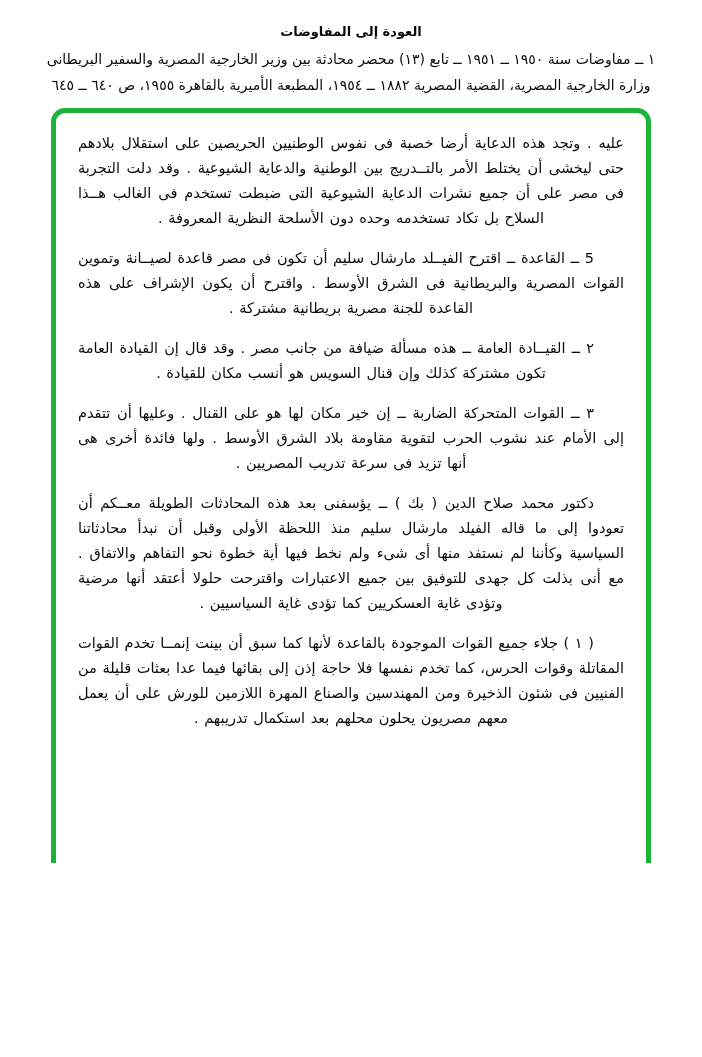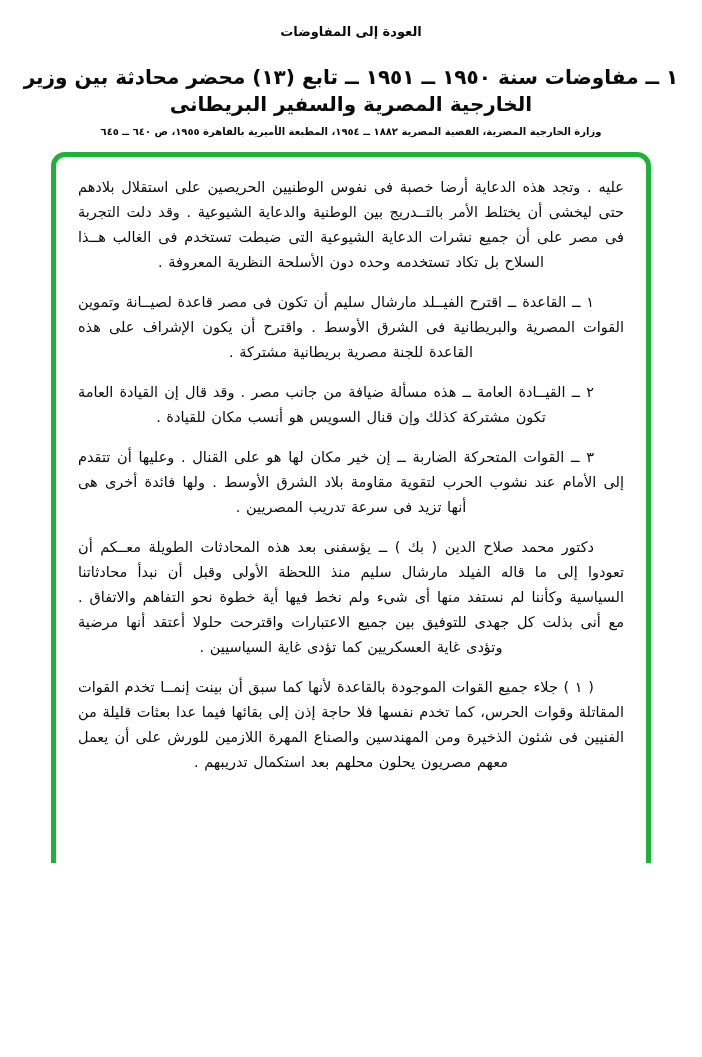--- a/index.html
+++ b/index.html
@@ -26,29 +26,29 @@
     direction: rtl;
     text-align: center;
     padding-top: 24px;
   }
   .doc-title {
     font-size: 13px;
     font-weight: bold;
     letter-spacing: 0.2px;
   }
   .doc-subtitle {
-    font-size: 20px;
-    font-weight: bold;
-    margin-top: 25px;
+    font-size: 14px;
+    font-weight: normal;
+    margin-top: 11px;
     padding: 0 18px;
     line-height: 1.35;
   }
   .doc-source {
-    font-size: 10px;
-    font-weight: bold;
+    font-size: 14px;
+    font-weight: normal;
     margin-top: 8px;
     letter-spacing: 0.1px;
   }
   .frame {
     width: 600px;
     height: 888px;
     margin: 15px auto 0 auto;
     border: 5px solid var(--frame-green);
     border-radius: 14px;
     padding: 18px 22px 29px 22px;
@@ -80,21 +80,21 @@
 <div class="page">
 
   <div class="doc-header">
     <div class="doc-title">العودة إلى المفاوضات</div>
     <div class="doc-subtitle">١ ــ مفاوضات سنة ١٩٥٠ ــ ١٩٥١ ــ تابع (١٣) محضر محادثة بين وزير الخارجية المصرية والسفير البريطانى</div>
     <div class="doc-source">وزارة الخارجية المصرية، القضية المصرية ١٨٨٢ ــ ١٩٥٤، المطبعة الأميرية بالقاهرة ١٩٥٥، ص ٦٤٠ ــ ٦٤٥</div>
   </div>
 
   <div class="frame">
     <p class="para">عليه . وتجد هذه الدعاية أرضا خصبة فى نفوس الوطنيين الحريصين على استقلال بلادهم حتى ليخشى أن يختلط الأمر بالتــدريج بين الوطنية والدعاية الشيوعية . وقد دلت التجربة فى مصر على أن جميع نشرات الدعاية الشيوعية التى ضبطت تستخدم فى الغالب هــذا السلاح بل تكاد تستخدمه وحده دون الأسلحة النظرية المعروفة .</p>
-    <p class="para indent">١ ــ القاعدة ــ اقترح الفيــلد مارشال سليم أن تكون فى مصر قاعدة لصيــانة وتموين القوات المصرية والبريطانية فى الشرق الأوسط . واقترح أن يكون الإشراف على هذه القاعدة للجنة مصرية بريطانية مشتركة .</p>
+    <p class="para indent">5 ــ القاعدة ــ اقترح الفيــلد مارشال سليم أن تكون فى مصر قاعدة لصيــانة وتموين القوات المصرية والبريطانية فى الشرق الأوسط . واقترح أن يكون الإشراف على هذه القاعدة للجنة مصرية بريطانية مشتركة .</p>
     <p class="para indent">٢ ــ القيــادة العامة ــ هذه مسألة ضيافة من جانب مصر . وقد قال إن القيادة العامة تكون مشتركة كذلك وإن قنال السويس هو أنسب مكان للقيادة .</p>
     <p class="para indent">٣ ــ القوات المتحركة الضاربة ــ إن خير مكان لها هو على القنال . وعليها أن تتقدم إلى الأمام عند نشوب الحرب لتقوية مقاومة بلاد الشرق الأوسط . ولها فائدة أخرى هى أنها تزيد فى سرعة تدريب المصريين .</p>
     <p class="para indent">دكتور محمد صلاح الدين ( بك ) ــ يؤسفنى بعد هذه المحادثات الطويلة معــكم أن تعودوا إلى ما قاله الفيلد مارشال سليم منذ اللحظة الأولى وقبل أن نبدأ محادثاتنا السياسية وكأننا لم نستفد منها أى شىء ولم نخط فيها أية خطوة نحو التفاهم والاتفاق . مع أنى بذلت كل جهدى للتوفيق بين جميع الاعتبارات واقترحت حلولا أعتقد أنها مرضية وتؤدى غاية العسكريين كما تؤدى غاية السياسيين .</p>
     <p class="para indent">( ١ ) جلاء جميع القوات الموجودة بالقاعدة لأنها كما سبق أن بينت إنمــا تخدم القوات المقاتلة وقوات الحرس، كما تخدم نفسها فلا حاجة إذن إلى بقائها فيما عدا بعثات قليلة من الفنيين فى شئون الذخيرة ومن المهندسين والصناع المهرة اللازمين للورش على أن يعمل معهم مصريون يحلون محلهم بعد استكمال تدريبهم .</p>
   </div>
 
   <div class="page-number">٤</div>
 
 </div>
 

